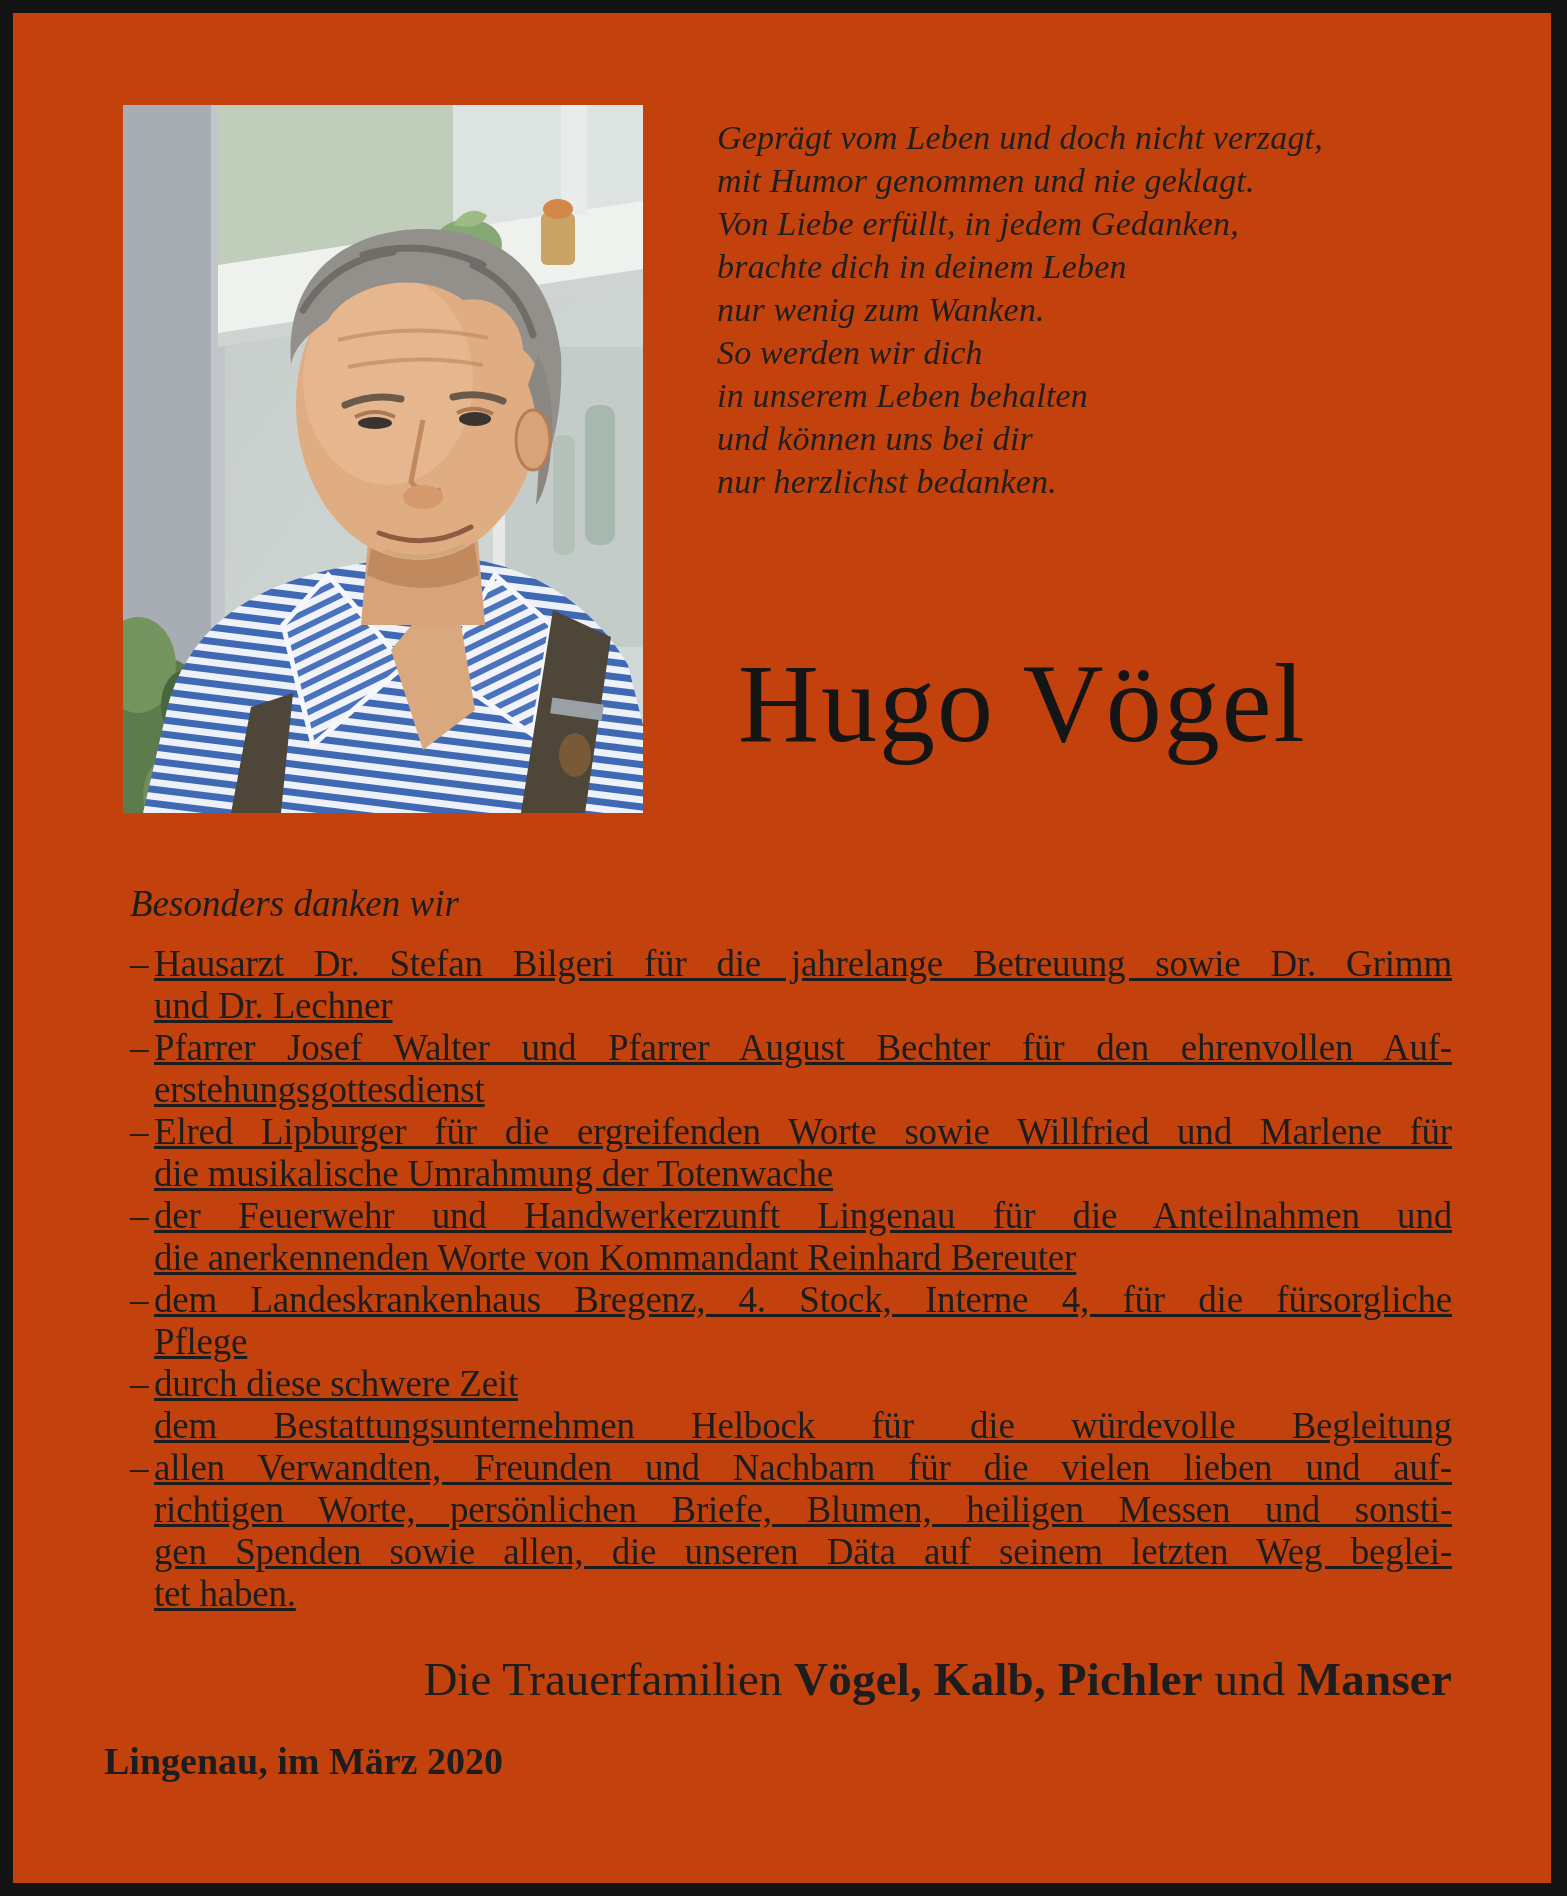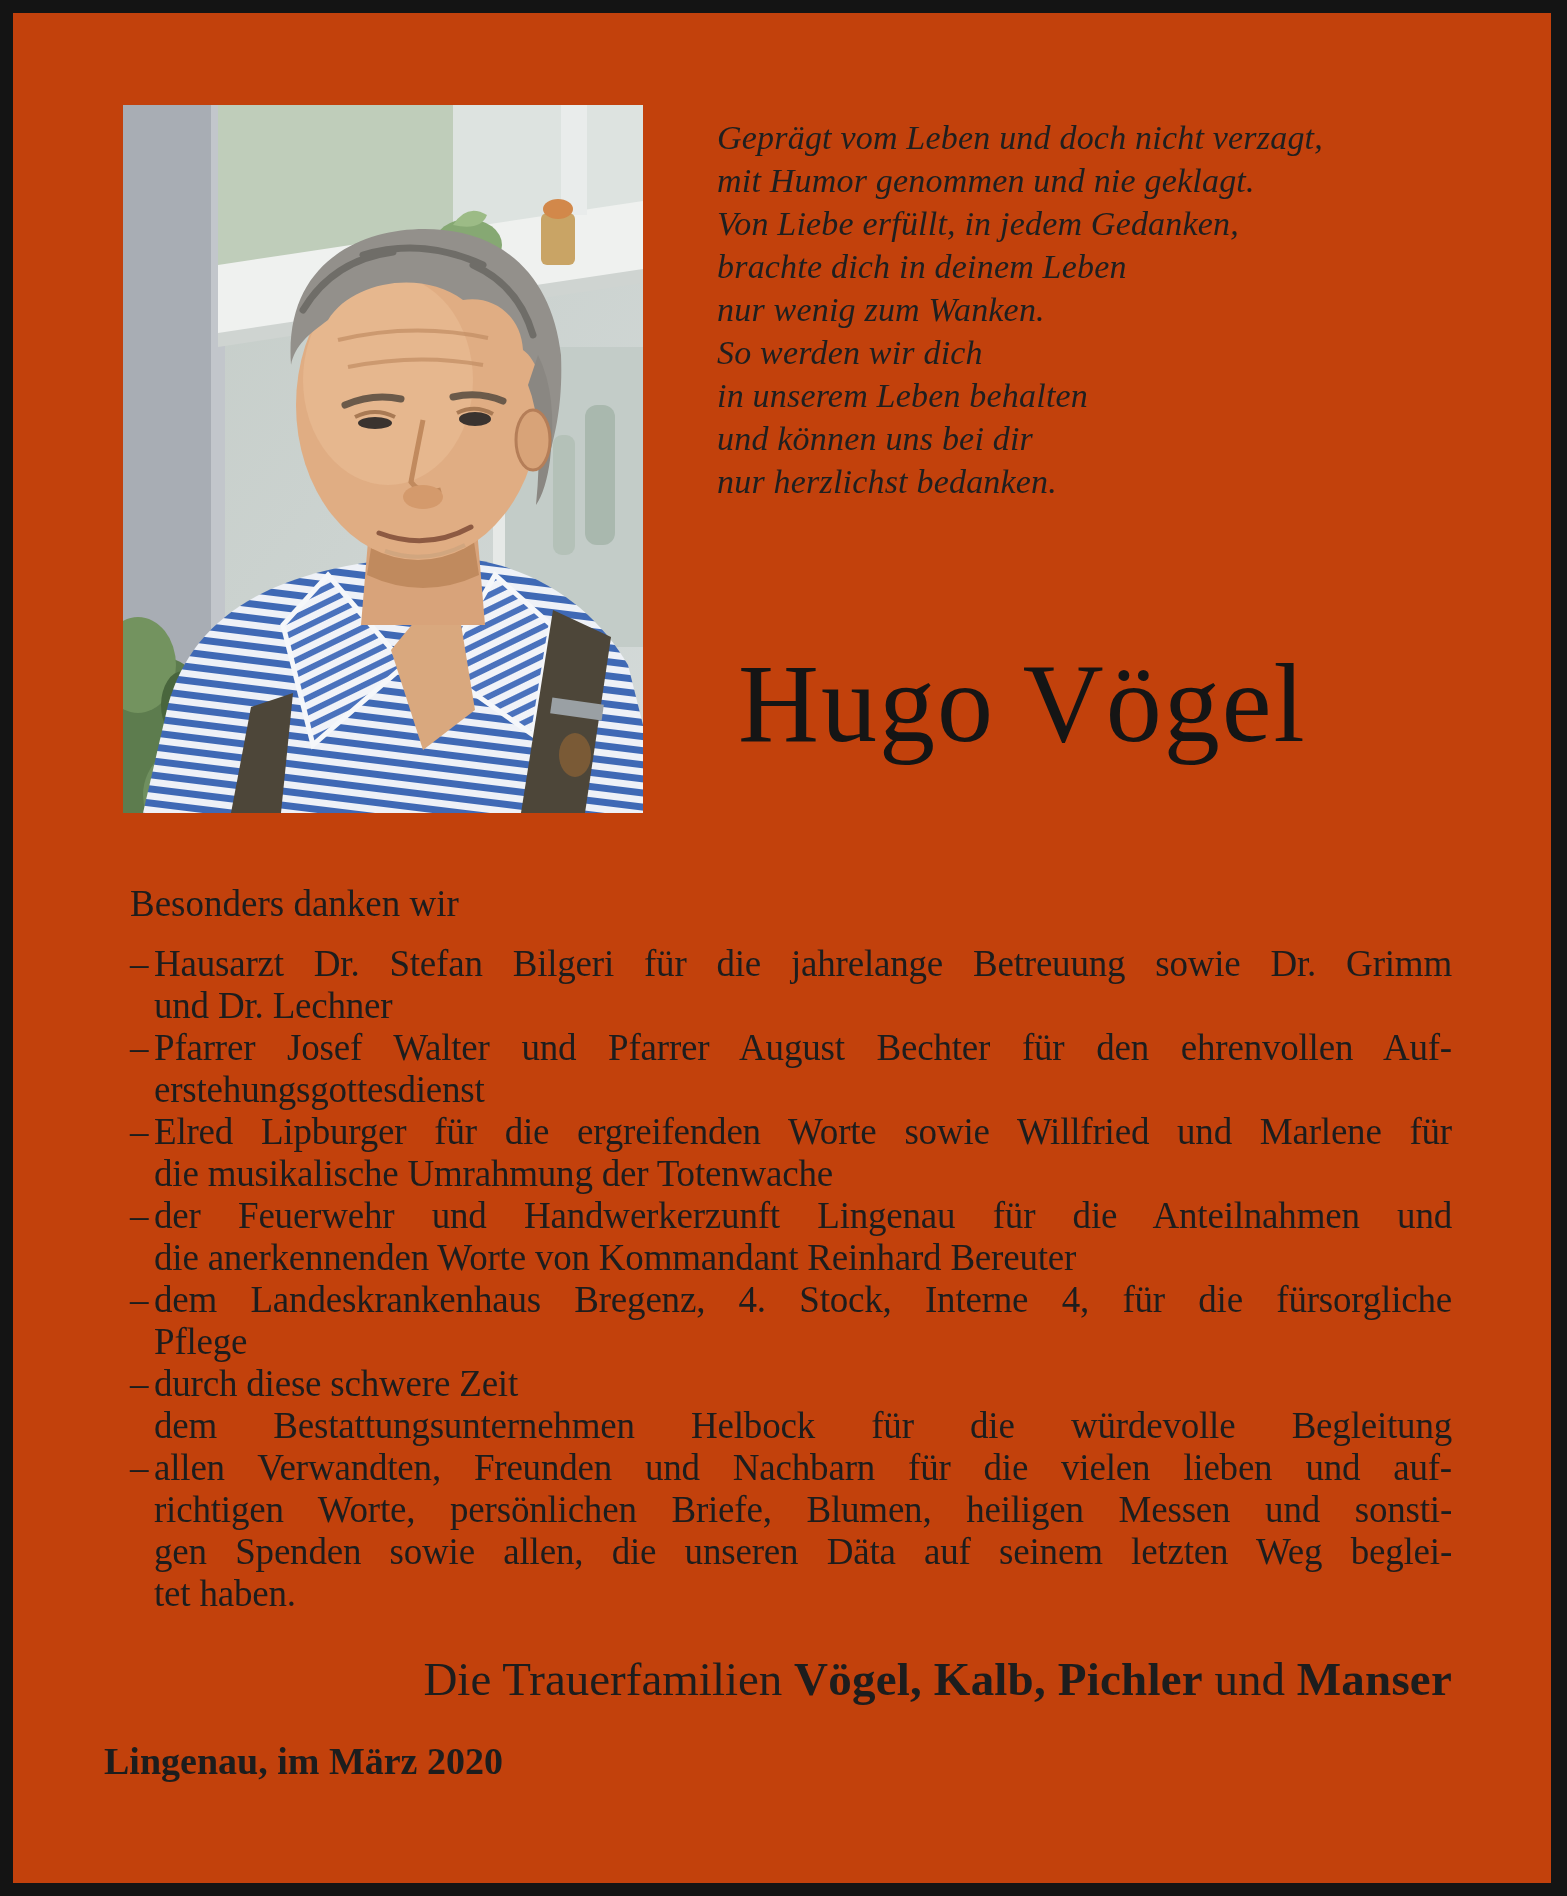--- a/index.html
+++ b/index.html
@@ -49,35 +49,36 @@
   }
   .dates .sym{
     font-size:0.60em;
     position:relative;top:-0.52em;
     padding-right:4px;
   }
   .dates .sep{padding:0 2px 0 8px;}
   
   .intro{
     position:absolute;left:117px;top:870px;
-    font-size:37px;line-height:42px;
+    font-size:37px;line-height:42px;font-style:italic;
   }
   .thanks{
     position:absolute;left:117px;top:930px;width:1322px;
     font-size:37px;line-height:42px;
     letter-spacing:-0.2px;
   }
   .thank-item{position:relative;padding-left:24px;}
   .thank-item .bullet{
     position:absolute;left:0;top:0;
     width:24px;
   }
   .thank-line{
     text-align:justify;
     text-align-last:justify;
+    text-decoration:underline;
   }
   .thank-line.last{
     text-align:center;
     text-align-last:left;
   }
   
   .family{
     position:absolute;left:117px;top:1644px;width:1322px;
     font-size:47px;line-height:44px;
     text-align:right;

